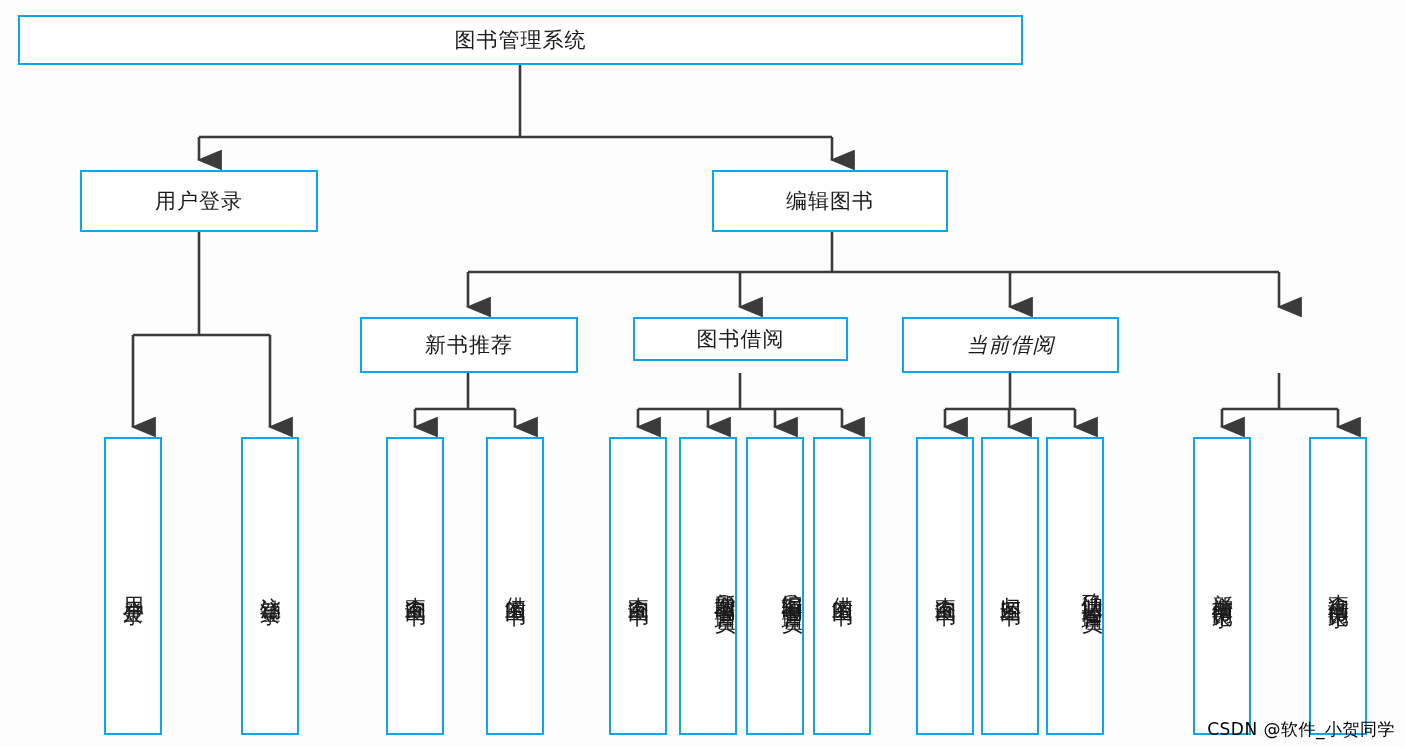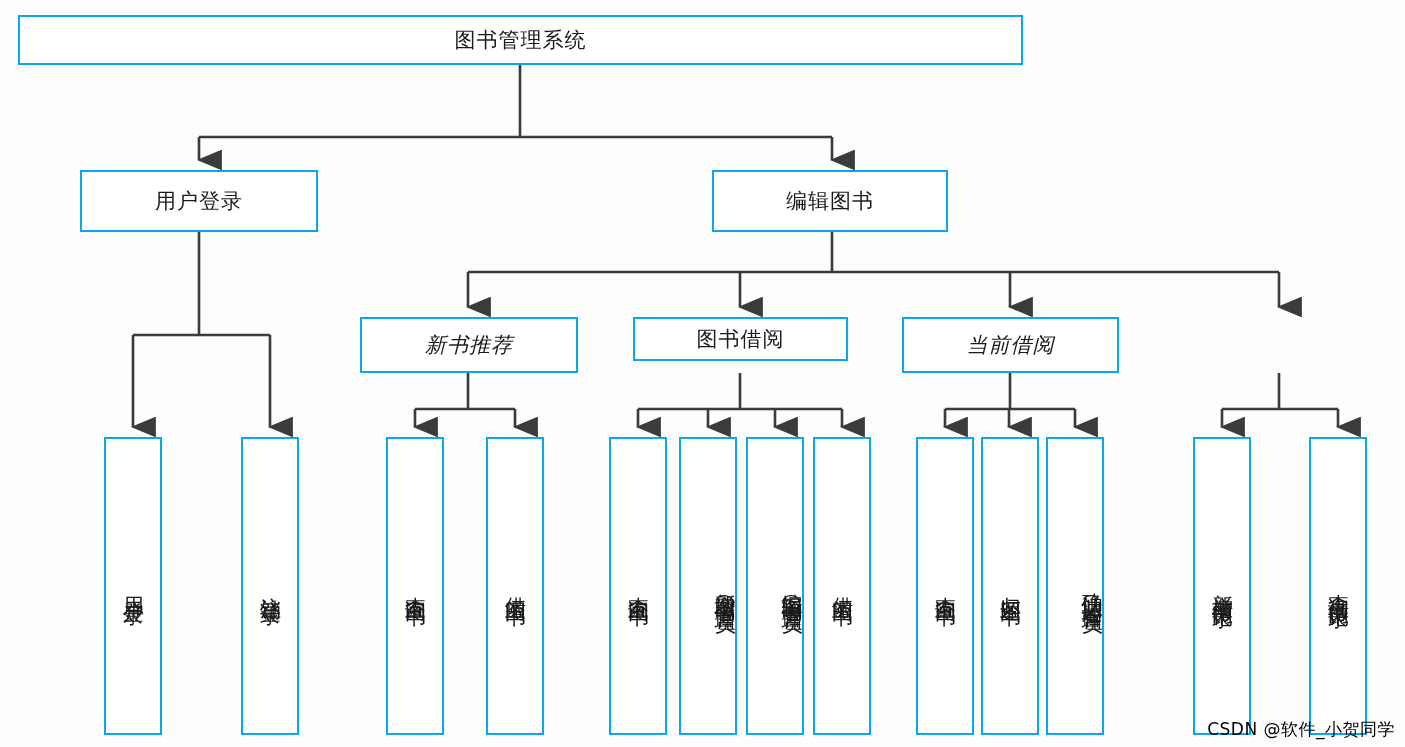--- a/index.html
+++ b/index.html
@@ -127,21 +127,21 @@
     <span class="txt">图书管理系统</span>
   </div>
 
   <div class="node horiz" style="left:80px; top:170px; width:238px; height:62px;">
     <span class="txt">用户登录</span>
   </div>
   <div class="node horiz" style="left:712px; top:170px; width:236px; height:62px;">
     <span class="txt">编辑图书</span>
   </div>
 
-  <div class="node horiz" style="left:360px; top:317px; width:218px; height:56px;font-style:italic;">
+  <div class="node horiz" style="left:360px; top:317px; width:218px; height:56px;">
     <span class="txt">新书推荐</span>
   </div>
   <div class="node horiz" style="left:633px; top:317px; width:215px; height:44px;">
     <span class="txt">图书借阅</span>
   </div>
   <div class="node horiz" style="left:902px; top:317px; width:217px; height:56px;font-style:italic;">
     <span class="txt">当前借阅</span>
   </div>
 
   <div class="node vert centered" style="left:104px; top:437px; width:58px; height:298px;">

